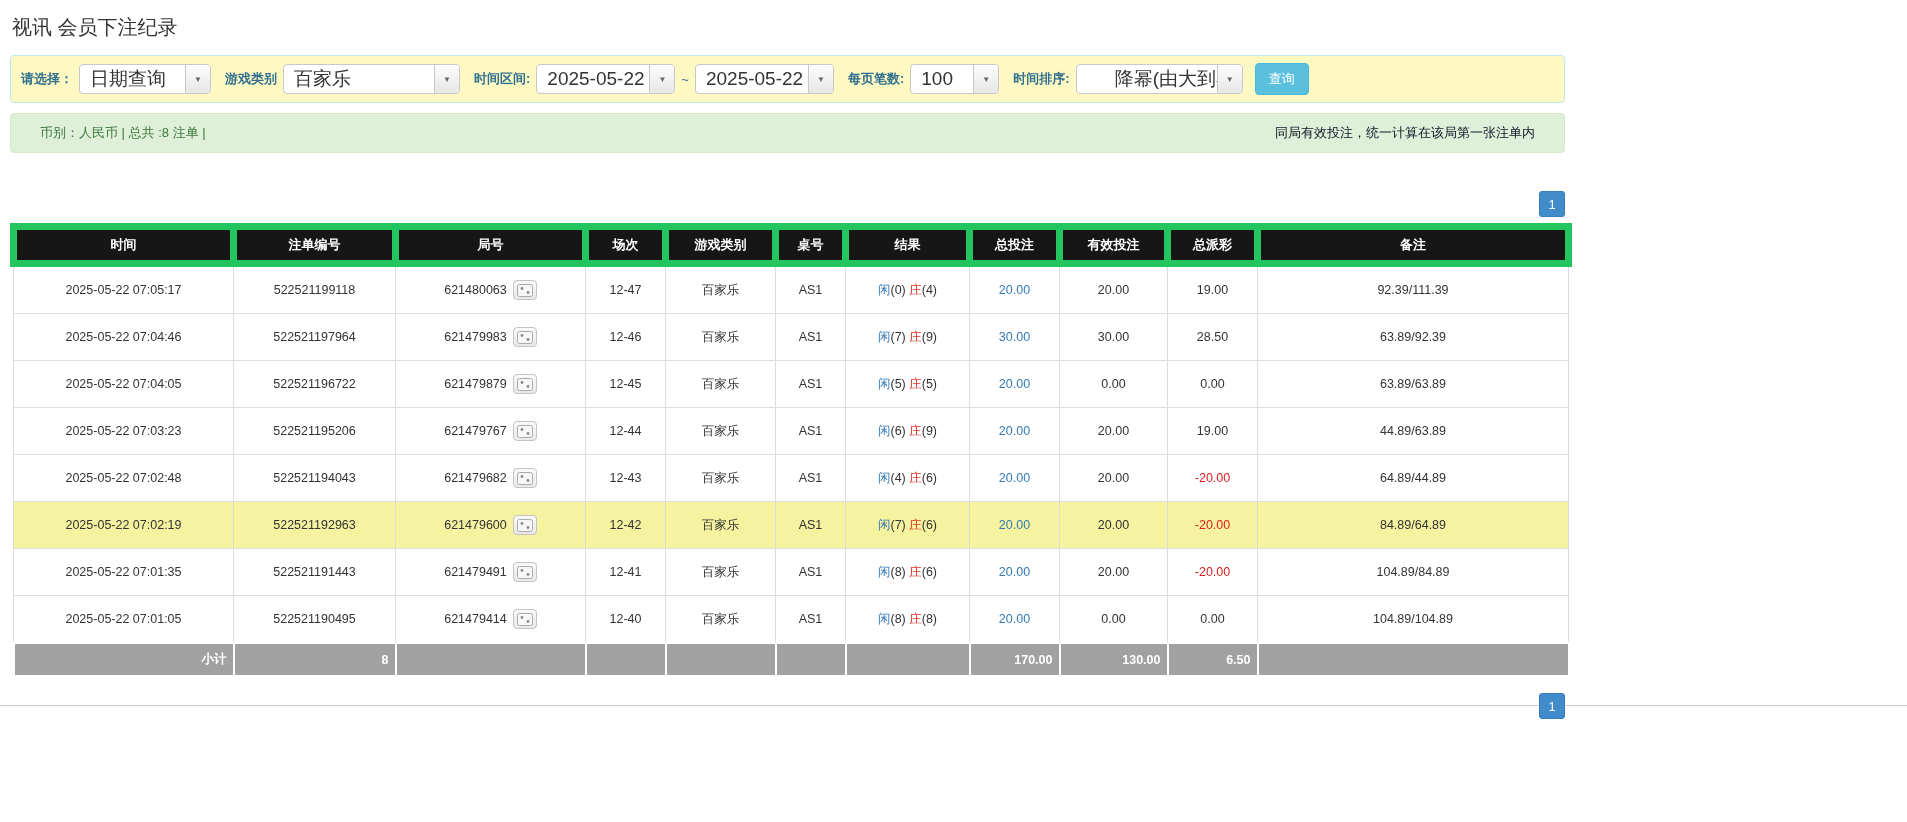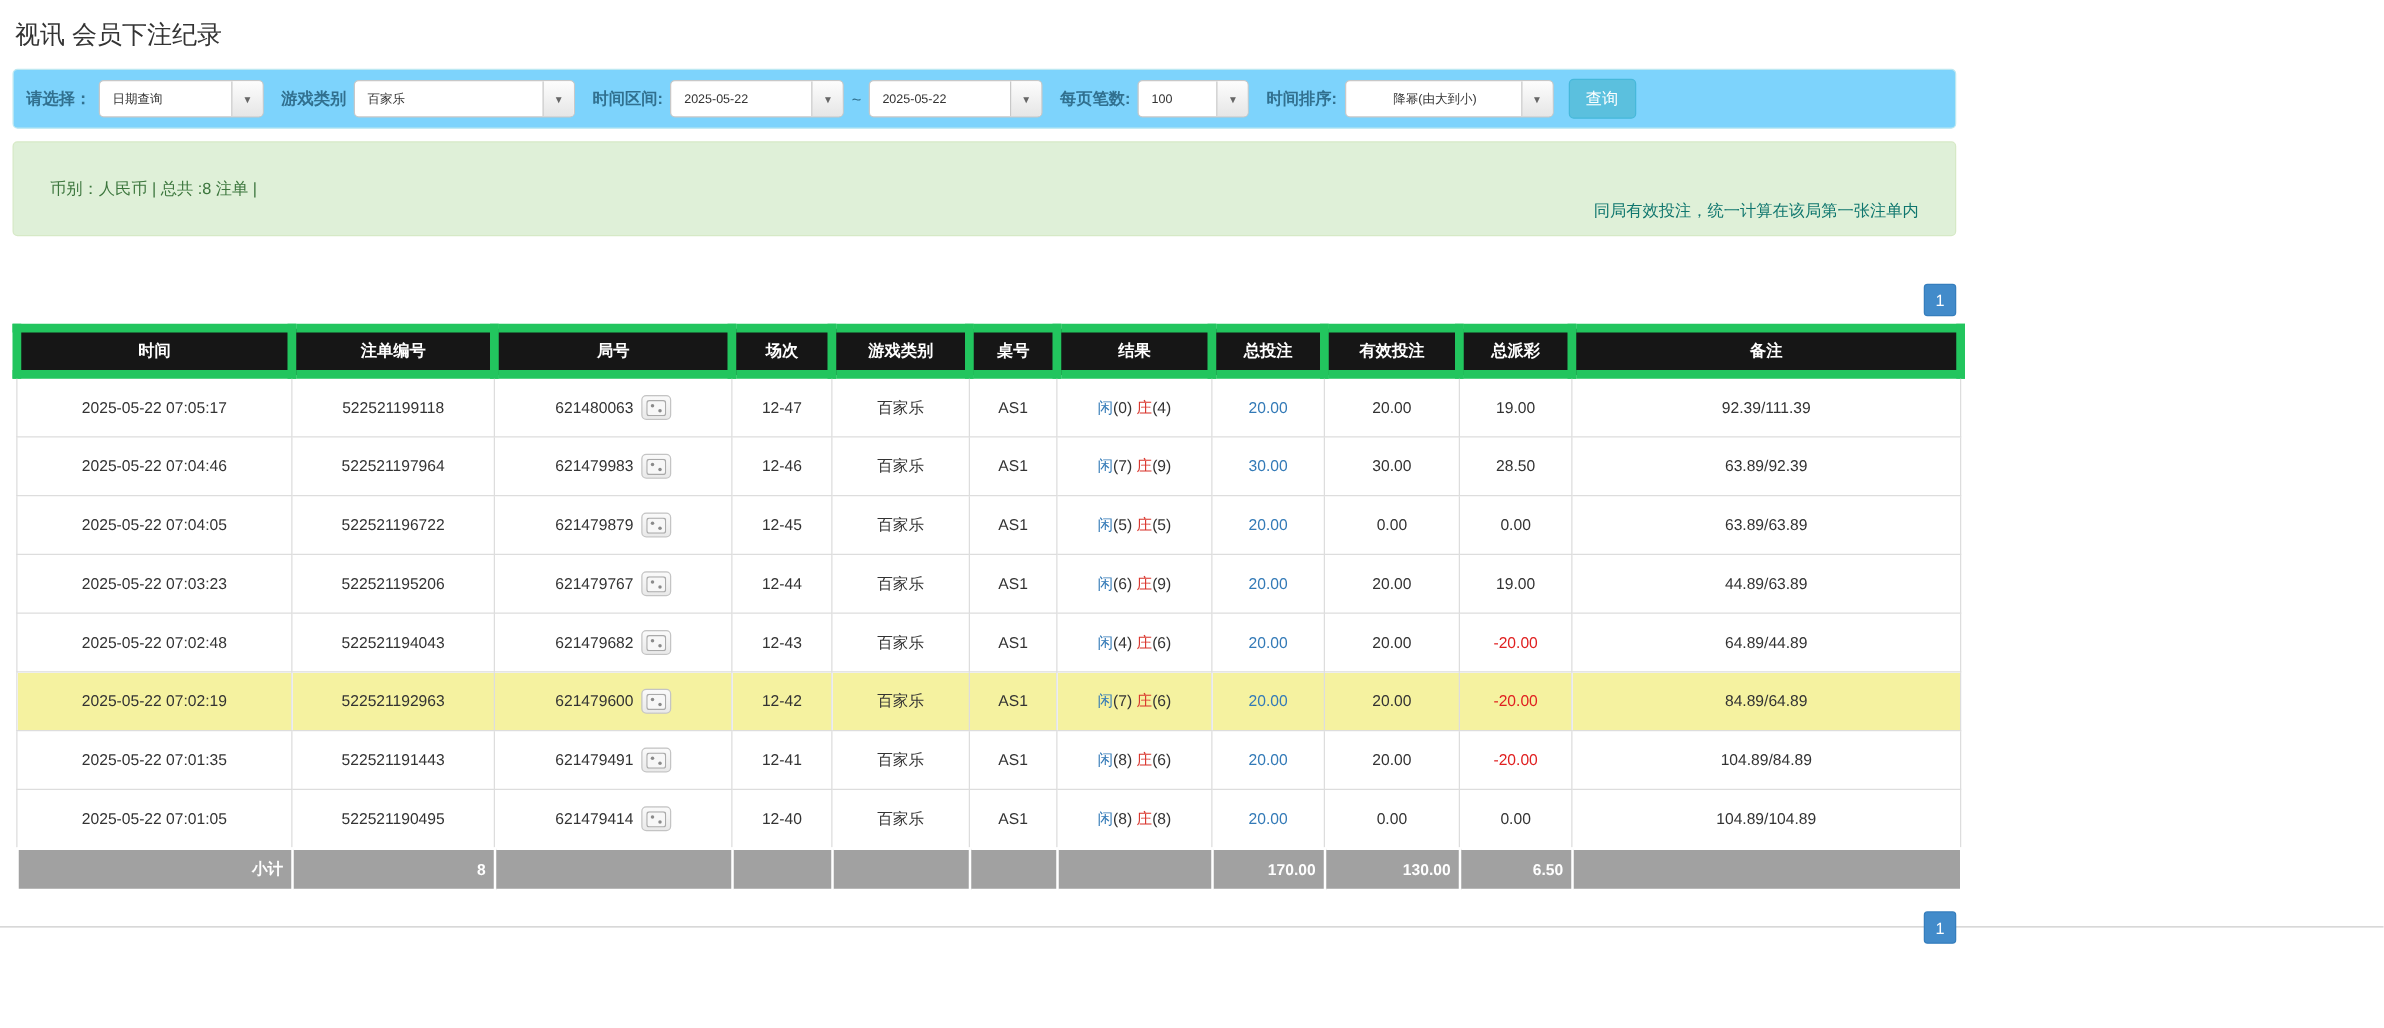--- a/index.html
+++ b/index.html
@@ -9,32 +9,32 @@
     color: #333;
     min-height: 822px;
   }
   .container { width: 1555px; margin-left: 10px; padding-top: 8px; }
 
   
   .page-title { font-size: 20px; font-weight: normal; color: #333; margin: 6px 0 14px 2px; }
 
   
   .filter-bar {
-    background: #7dd3fc; border: 1px solid #bce8f1; border-radius: 4px;
+    background: #fef9c3; border: 1px solid #bce8f1; border-radius: 4px;
     padding: 7px 10px; display: flex; align-items: center; gap: 6px;
     font-size: 13px;
   }
   .flabel { color: #31708f; font-weight: bold; white-space: nowrap; margin-left: 8px; }
   .flabel:first-child { margin-left: 0; }
   .combo {
     display: inline-flex; align-items: stretch; background: #fff;
     border: 1px solid #c8c8c8; border-radius: 4px; height: 30px; overflow: hidden;
     cursor: pointer;
   }
-  .combo-value { display: flex; align-items: center; padding: 0 10px; color: #333; font-size: 10px; white-space: nowrap; }
+  .combo-value { display: flex; align-items: center; padding: 0 10px; color: #333; font-size: 19px; white-space: nowrap; }
   .combo-btn {
     width: 25px; display: flex; align-items: center; justify-content: center;
     background: linear-gradient(#fdfdfd, #e6e6e6); border-left: 1px solid #c8c8c8;
     color: #666; font-size: 8px;
   }
   .w-query .combo-value { width: 105px; }
   .w-game  .combo-value { width: 150px; }
   .w-date  .combo-value { width: 112px; }
   .w-size  .combo-value { width: 62px; }
   .w-sort  .combo-value { width: 112px; margin-left: 28px; }
@@ -44,21 +44,21 @@
     font-size: 13px; padding: 6px 13px; border-radius: 4px; cursor: pointer; margin-left: 6px;
     font-family: inherit;
   }
 
   
   .summary-bar {
     margin-top: 10px; background: #dff0d8; border: 1px solid #d6e9c6; border-radius: 4px;
     padding: 10px 29px; display: flex; justify-content: space-between; align-items: center;
     font-size: 13px; color: #3c763d;
   }
-  .summary-right { color: #0f766e; margin-top: 36px; }
+  .summary-right { color: #0f172a; }
 
   
   .pager-top { margin-top: 38px; margin-bottom: 6px; text-align: right; }
   .page-btn {
     background: #428bca; border: 1px solid #357ebd; color: #fff;
     min-width: 26px; height: 26px; border-radius: 3px; font-size: 13px; cursor: pointer;
     font-family: inherit;
   }
 
   

